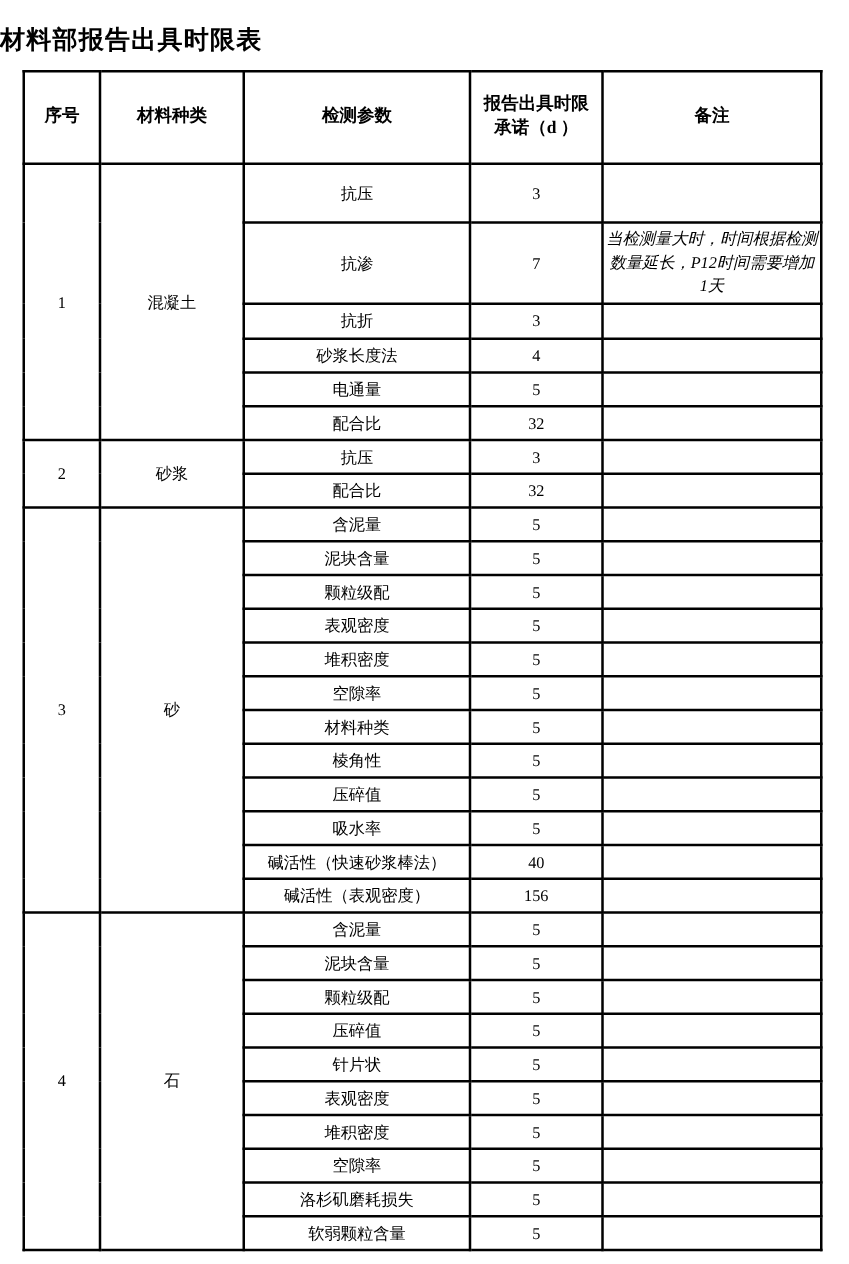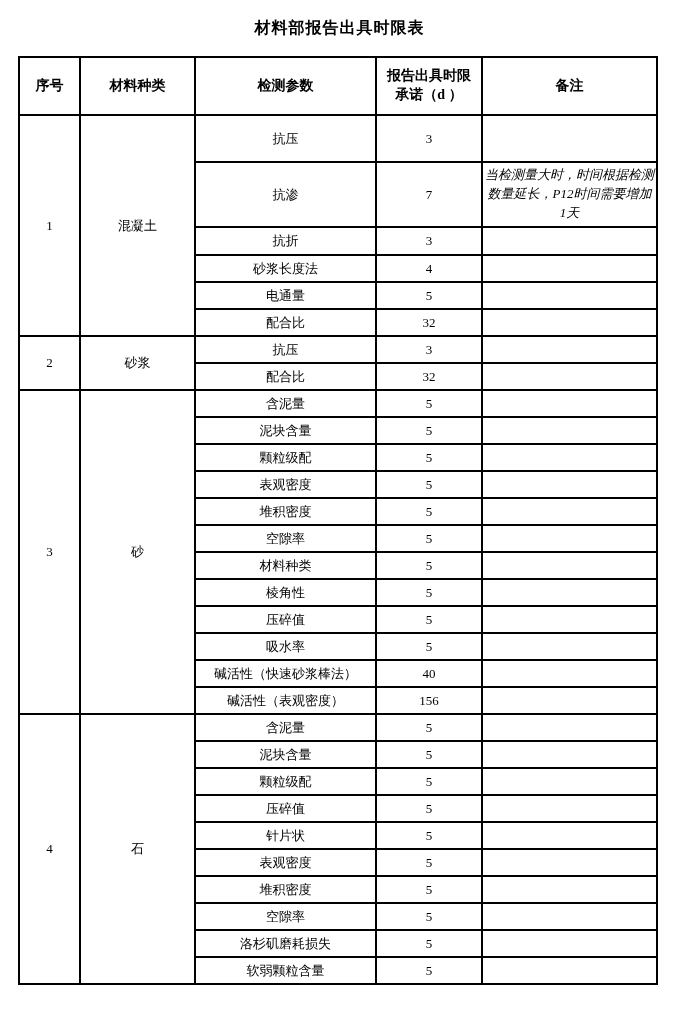--- a/index.html
+++ b/index.html
@@ -14,22 +14,22 @@
     background: #ffffff;
     color: #000000;
     font-family: "Liberation Serif", "DejaVu Serif", serif;
     overflow: hidden;
   }
   .title {
     position: absolute;
     top: 18px;
     left: 0;
     width: 100%;
-    text-align: center;
-    font-size: 16px;
+    text-align: left;
+    font-size: 20px;
     font-weight: bold;
     letter-spacing: 1px;
   }
   table.report {
     position: absolute;
     left: 18px;
     top: 56px;
     border-collapse: collapse;
     table-layout: fixed;
   }
@@ -39,21 +39,21 @@
   col.c-days     { width: 106px; }
   col.c-note     { width: 175px; }
   .report th, .report td {
     border: 2px solid #000000;
     text-align: center;
     vertical-align: middle;
     font-size: 13px;
     padding: 0 2px;
     overflow: hidden;
   }
-  .report thead tr { height: 58px; }
+  .report thead tr { height: 74px; }
   .report thead th {
     font-weight: bold;
     font-size: 14px;
     line-height: 1.35;
   }
   .deadline-h { white-space: pre-line; }
   .report tbody tr { height: 27px; }
   .report tbody tr.h47 { height: 47px; }
   .report tbody tr.h65 { height: 65px; }
   .report tbody tr.h28 { height: 28px; }

